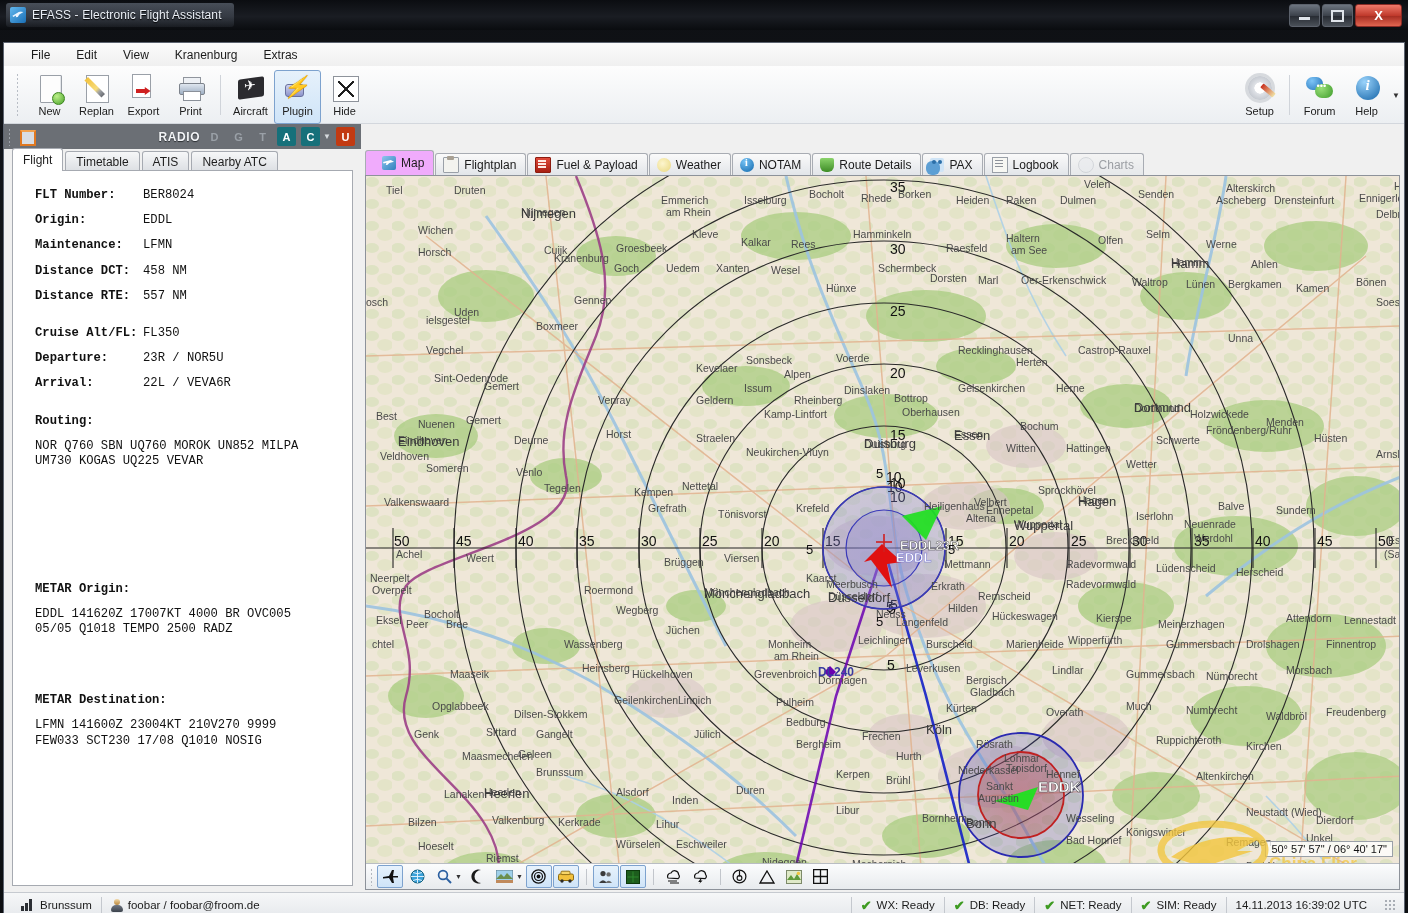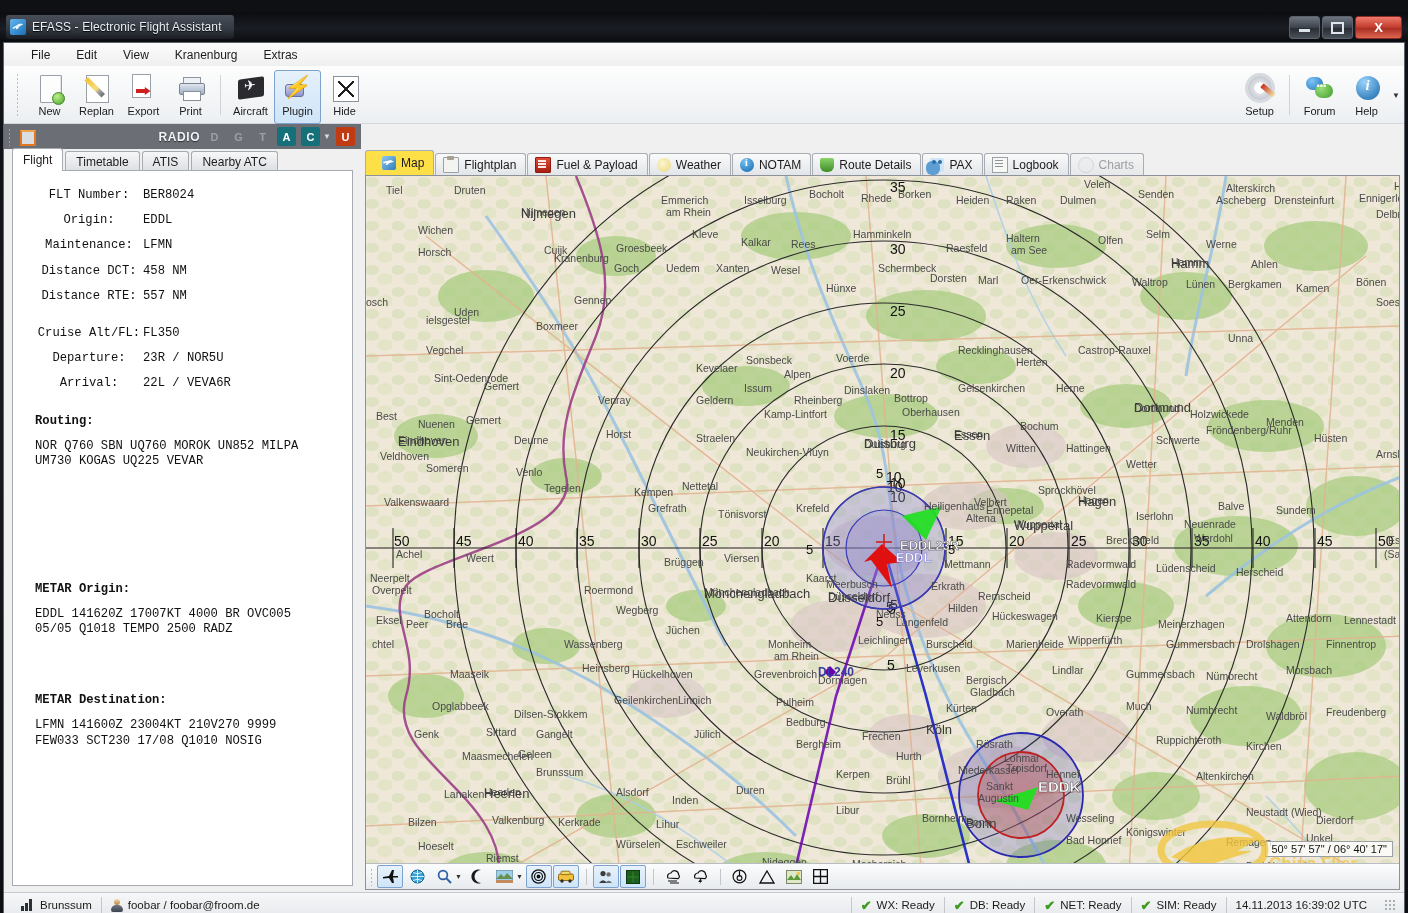--- a/index.html
+++ b/index.html
@@ -2,21 +2,21 @@
 <html><head>
 <meta charset="utf-8">
 <style>
   html,body{margin:0;padding:0;background:#111;}
   body{width:1408px;height:913px;overflow:hidden;font-family:"Liberation Sans",sans-serif;}
   .app{position:relative;width:1408px;height:913px;
        background:linear-gradient(180deg,#0e1014 0%,#15181d 45%,#0c0e11 100%);
        box-sizing:border-box;}
 
   
-  .titlebar{position:absolute;left:0;top:12px;width:1408px;height:30px;
+  .titlebar{position:absolute;left:0;top:0;width:1408px;height:30px;
             background:linear-gradient(180deg,#0b0d11 0%,#1a1d23 55%,#0a0c0f 100%);}
   .title-left{position:absolute;left:6px;top:3px;height:24px;display:flex;align-items:center;
         padding:0 12px 0 4px;border-radius:3px;
         background:linear-gradient(180deg,rgba(120,130,145,.55),rgba(60,66,76,.25));}
   .title-ico{width:16px;height:16px;margin-right:6px;border-radius:2px;
         background:linear-gradient(135deg,#63b8ef,#1a6fb5);position:relative;overflow:hidden;}
   .title-ico:after{content:"";position:absolute;left:2px;top:5px;width:12px;height:5px;
         background:#eaf4ff;transform:rotate(-18deg);clip-path:polygon(0 40%,70% 0,100% 35%,60% 60%,40% 100%,25% 95%,32% 58%,6% 70%);}
   .title-text{color:#e9eef5;font-size:12px;letter-spacing:.1px;text-shadow:0 1px 1px #000;}
   .wbtns{position:absolute;right:6px;top:4px;display:flex;gap:2px;}
@@ -126,33 +126,33 @@
   .ltab{height:19px;padding:0 10px;font-size:12px;color:#1d1d1d;display:flex;align-items:center;
         border:1px solid #a6aab1;border-bottom:none;border-radius:3px 3px 0 0;margin-right:2px;
         background:linear-gradient(180deg,#f6f7f8,#dcdfe3);}
   .ltab.active{height:22px;background:#fff;border-color:#a6aab1;position:relative;z-index:2;}
 
   .lpanel{position:absolute;left:8px;top:46px;right:8px;bottom:6px;background:#fff;
           border:1px solid #a6aab1;overflow:hidden;box-sizing:border-box;}
   .lpanel-inner{padding:18px 0 0 22px;font-family:"Liberation Mono",monospace;font-size:12.2px;
           color:#111;line-height:1;}
   .frow{display:flex;margin-bottom:13px;}
-  .fkey{width:108px;font-weight:normal;text-align:center;}
+  .fkey{width:108px;font-weight:bold;}
   .fval{}
   .fgap{height:12px;}
   .fhead{font-weight:bold;margin-bottom:12px;}
   .ftxt{white-space:pre;line-height:1.27;}
 
   
   .rightcol{position:absolute;left:357px;top:81px;right:0;bottom:25px;}
   .maptabs{position:absolute;left:4px;top:27px;right:0;height:24px;display:flex;align-items:flex-end;}
   .mtab{height:21px;padding:0 9px 0 7px;margin-right:1px;font-size:12px;color:#1b1b1b;
         display:flex;align-items:center;gap:5px;border:1px solid #a8acb3;border-bottom:none;
         border-radius:3px 3px 0 0;background:linear-gradient(180deg,#fafafa,#e2e5e9);}
-  .mtab.active{height:24px;background:#fde047;z-index:3;position:relative;padding-left:16px;}
+  .mtab.active{height:24px;background:#f0abfc;z-index:3;position:relative;padding-left:16px;}
   .mtab.disabled{color:#9b9ea3;background:linear-gradient(180deg,#f4f4f4,#e6e8ea);}
   .mi{width:14px;height:14px;position:relative;flex:0 0 14px;}
   .mi.map{background:linear-gradient(135deg,#8fc6ee,#2f7fbd);border-radius:2px;}
   .mi.map:after{content:"";position:absolute;left:1px;top:4px;width:11px;height:5px;background:#fff;
         clip-path:polygon(0 40%,70% 0,100% 35%,58% 62%,38% 100%,25% 94%,32% 56%,6% 70%);}
   .mi.clip{background:#f3f3ef;border:1px solid #9aa0a8;border-radius:1px;}
   .mi.clip:after{content:"";position:absolute;left:3px;top:-2px;width:7px;height:4px;background:#a8a093;border-radius:1px;}
   .mi.fuel{background:linear-gradient(180deg,#e04a3a,#a81f13);border-radius:1px;border:1px solid #8d1c10;}
   .mi.fuel:after{content:"";position:absolute;left:2px;top:2px;width:8px;height:2px;background:#ffe9e4;
         box-shadow:0 3px 0 #ffe9e4,0 6px 0 #ffe9e4;}

